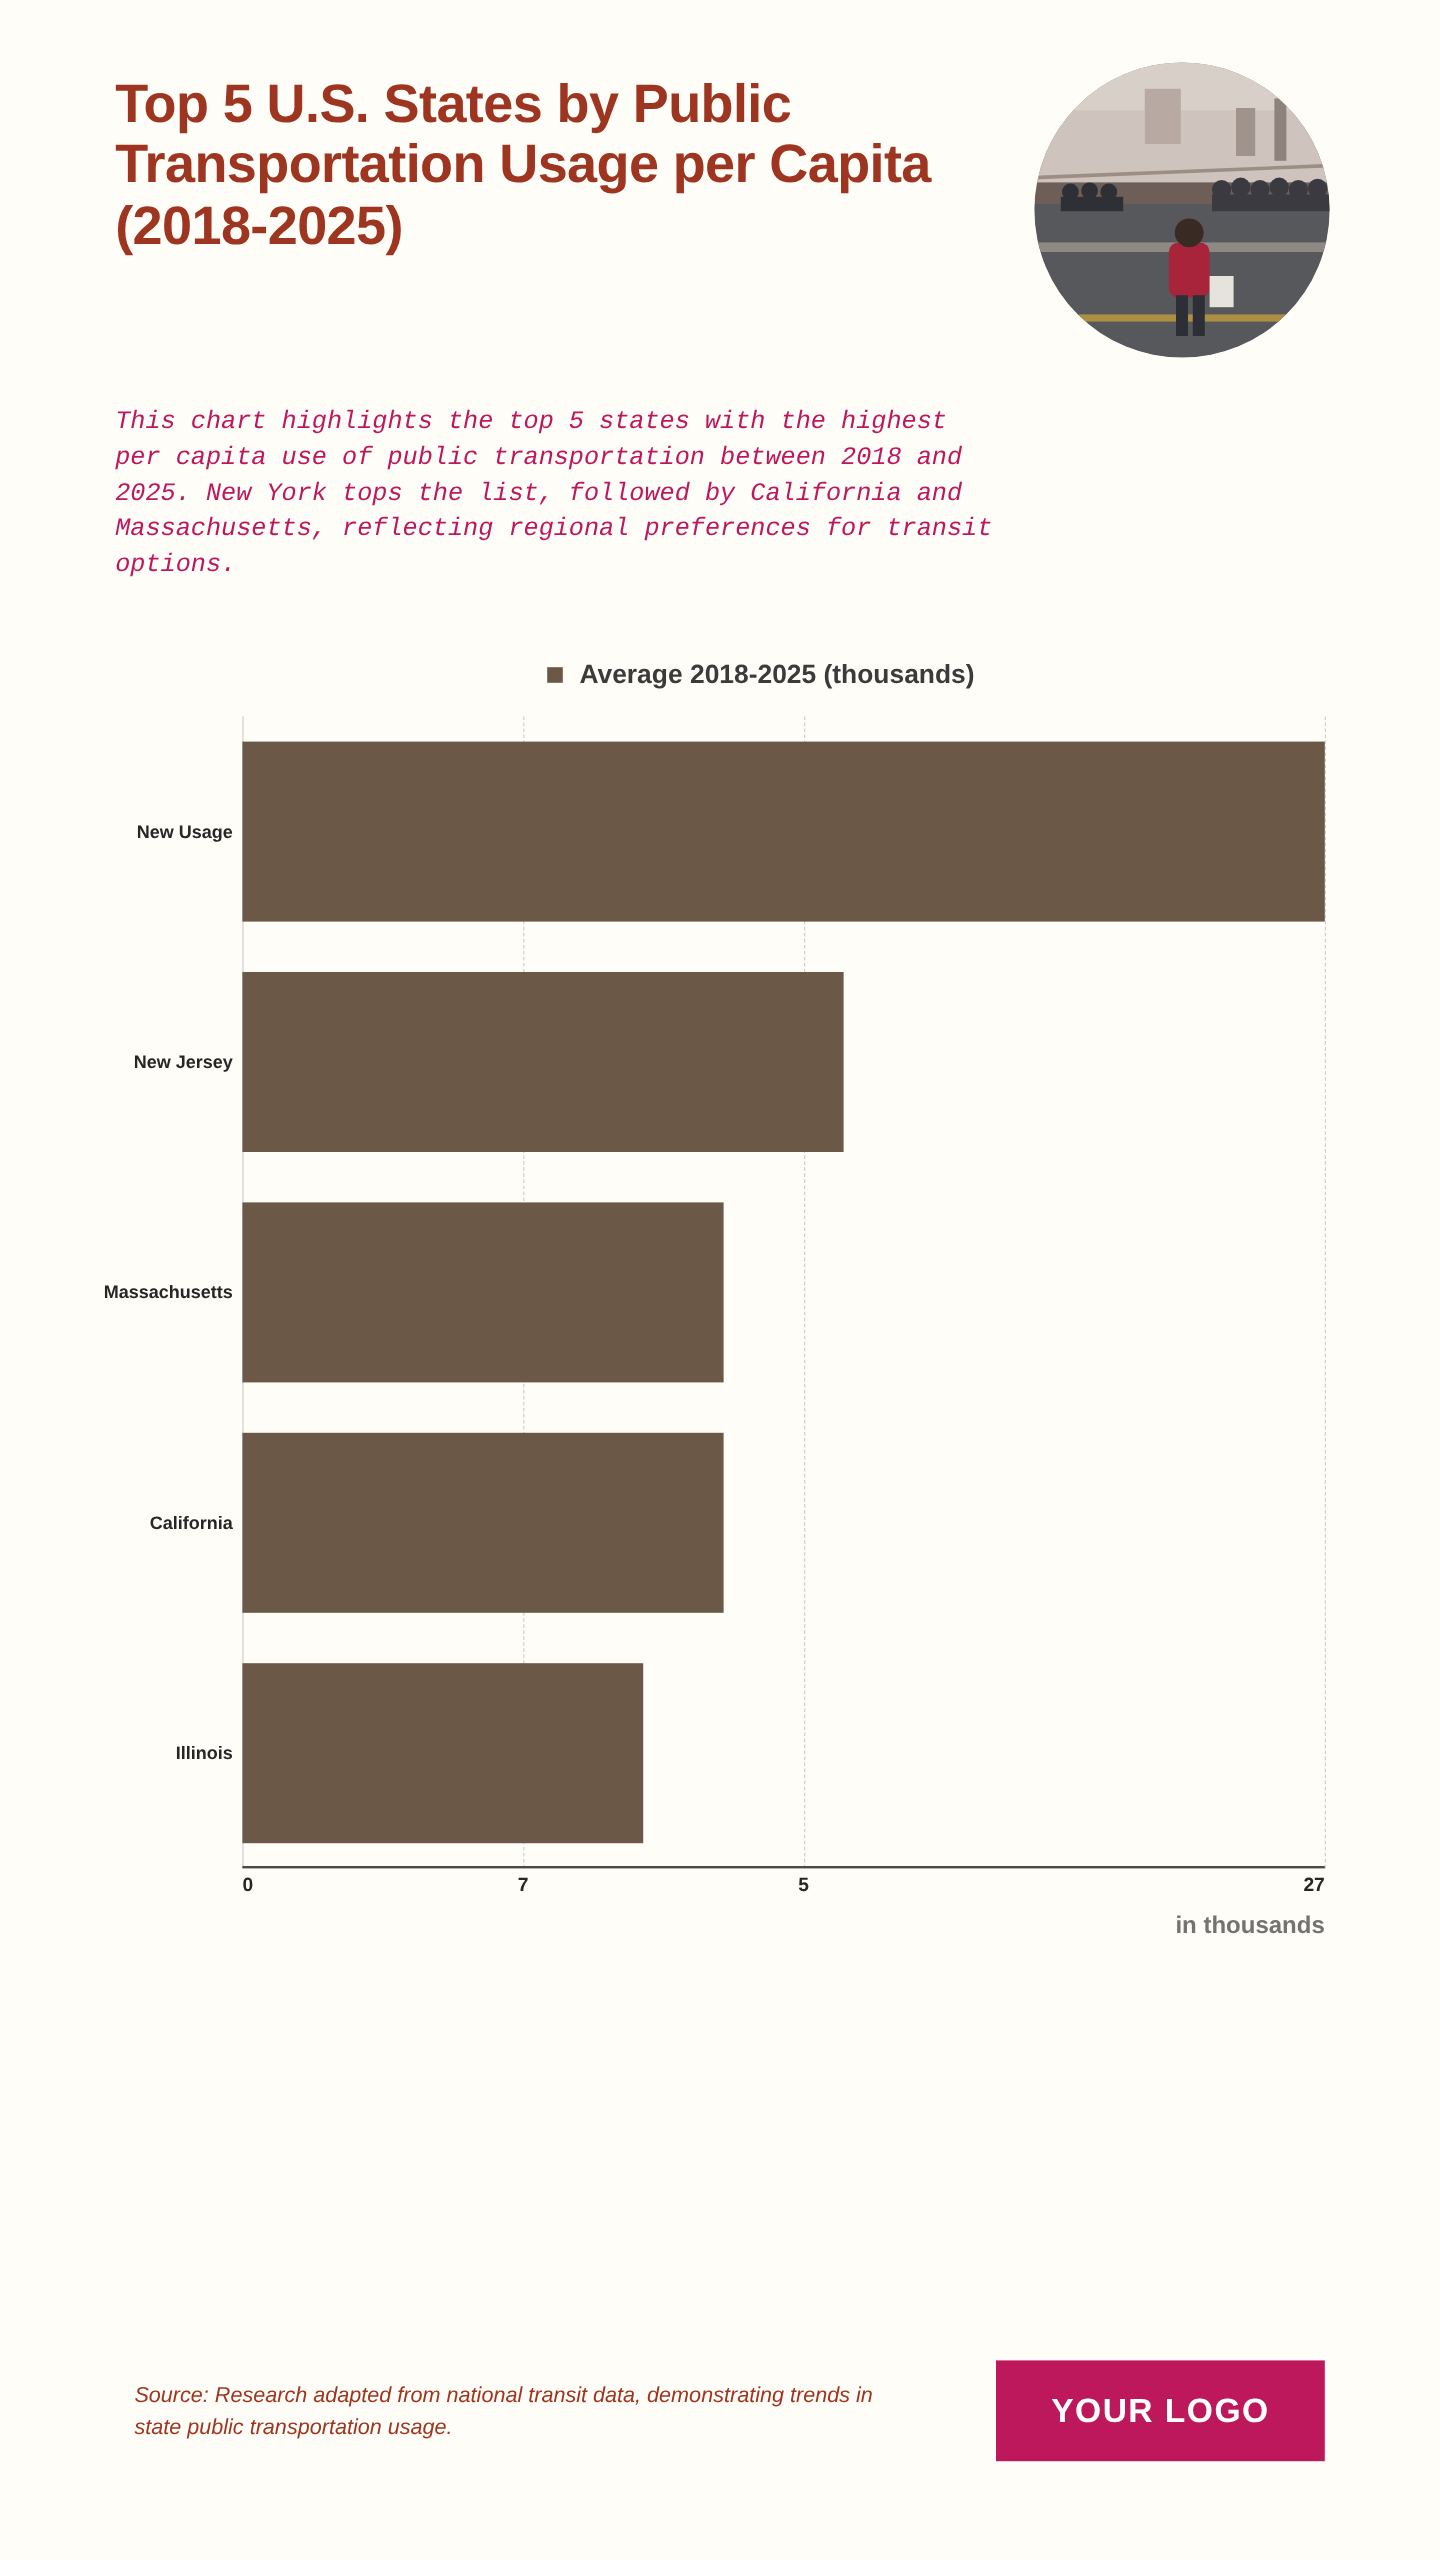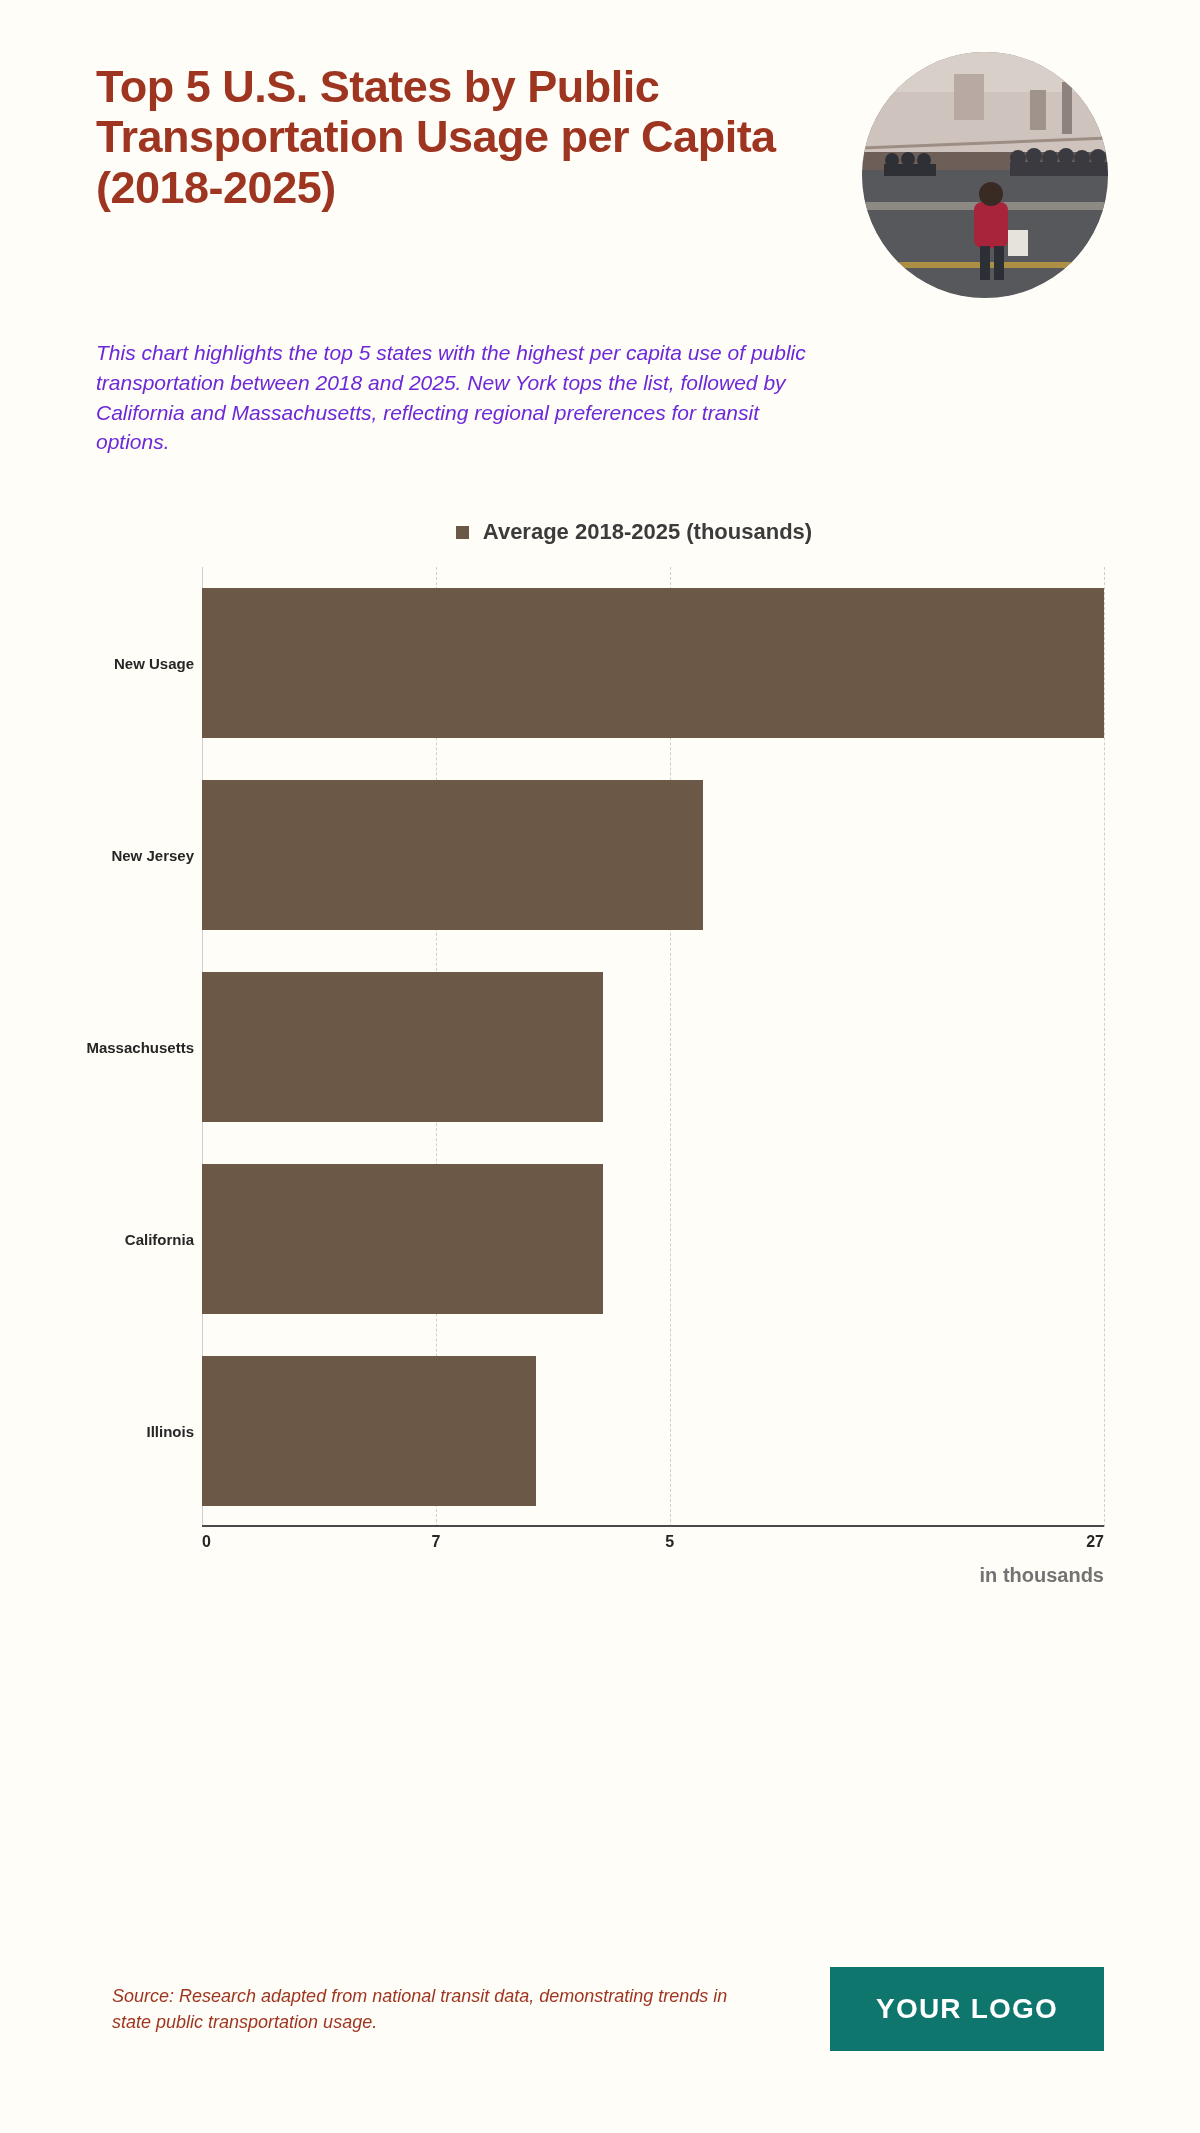--- a/index.html
+++ b/index.html
@@ -49,22 +49,23 @@
     position: relative;
     background: #8d8d92;
   }
   .photo svg { display: block; }
 
   .subtitle {
     margin: 40px 96px 0 96px;
     font-size: 21px;
     line-height: 1.42;
     font-style: italic;
-    color: #6d28d9;
+    color: #be185d;
     max-width: 740px;
+    font-family: Liberation Mono, monospace;
   }
 
   
   .legend {
     margin-top: 62px;
     display: flex;
     align-items: center;
     justify-content: center;
     gap: 14px;
     padding-left: 68px;
@@ -182,21 +183,21 @@
     font-size: 18px;
     line-height: 1.45;
     font-style: italic;
     color: #9e3520;
     max-width: 640px;
     margin-left: 16px;
   }
   .logo {
     width: 274px;
     height: 84px;
-    background: #0f766e;
+    background: #be185d;
     color: #ffffff;
     display: flex;
     align-items: center;
     justify-content: center;
     font-size: 28px;
     font-weight: 700;
     letter-spacing: 1.2px;
     flex: 0 0 auto;
   }
 </style>

